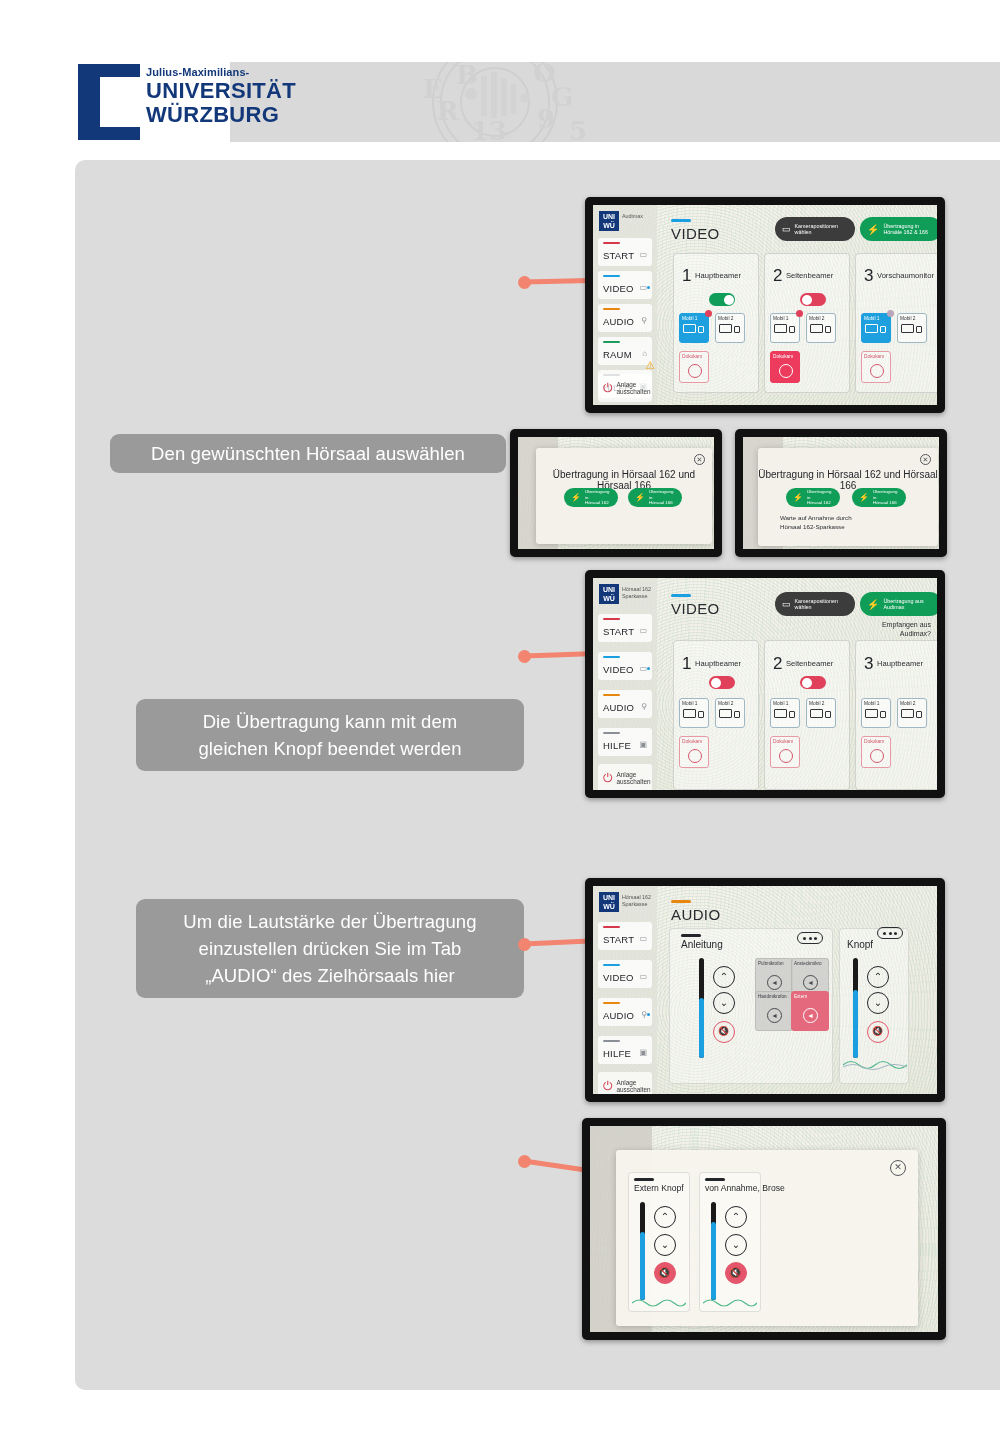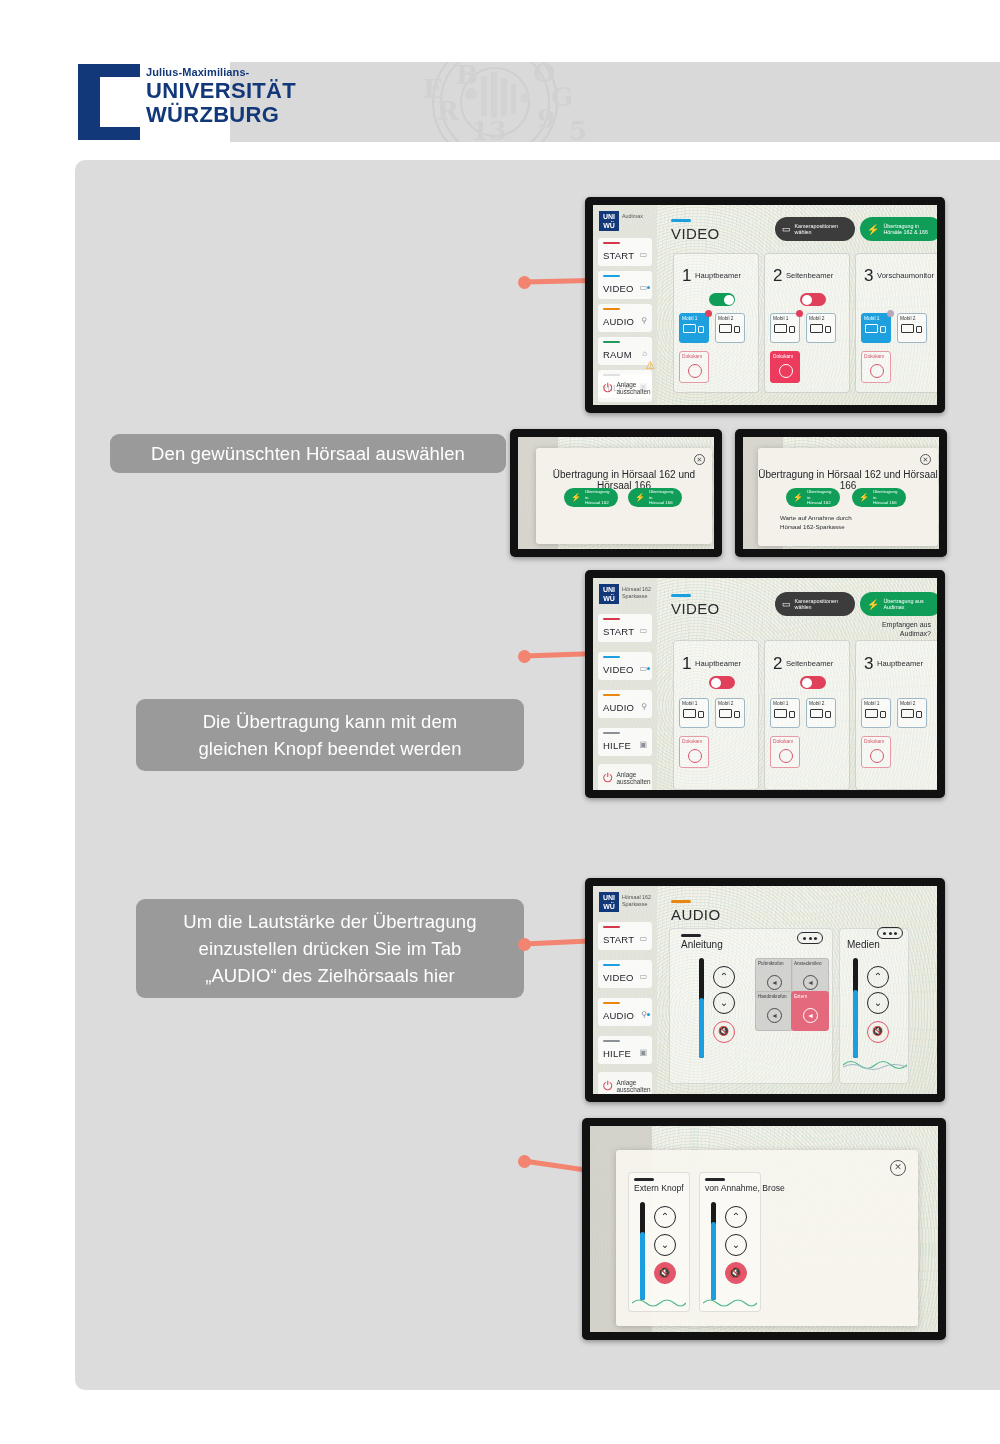--- a/index.html
+++ b/index.html
@@ -668,21 +668,21 @@
         <div class="sq-btn" style="left:98px; top:105px;">
           <div class="sl">Handmikrofon</div>
           <div class="sc">◄</div>
         </div>
         <div class="sq-btn on" style="left:134px; top:105px;">
           <div class="sl">Extern</div>
           <div class="sc">◄</div>
         </div>
 
         <div class="au-group" style="left:182px; top:42px; width:70px; height:156px;"></div>
-        <div class="au-label" style="left:190px; top:53px;">Medien</div>
+        <div class="au-label" style="left:190px; top:53px;">Knopf</div>
         <div class="dots-pill" style="left:220px; top:41px;">
             <span></span>
             <span></span>
             <span></span>
           </div>
         <div class="sl-track" style="left:196px; top:72px; height:100px;"></div>
         <div class="sl-fill" style="left:196px; top:104px; height:68px;"></div>
         <div class="rnd" style="left:210px; top:80px;">⌃</div>
         <div class="rnd" style="left:210px; top:106px;">⌄</div>
         <div class="rnd mute" style="left:210px; top:135px;">🔇</div>

